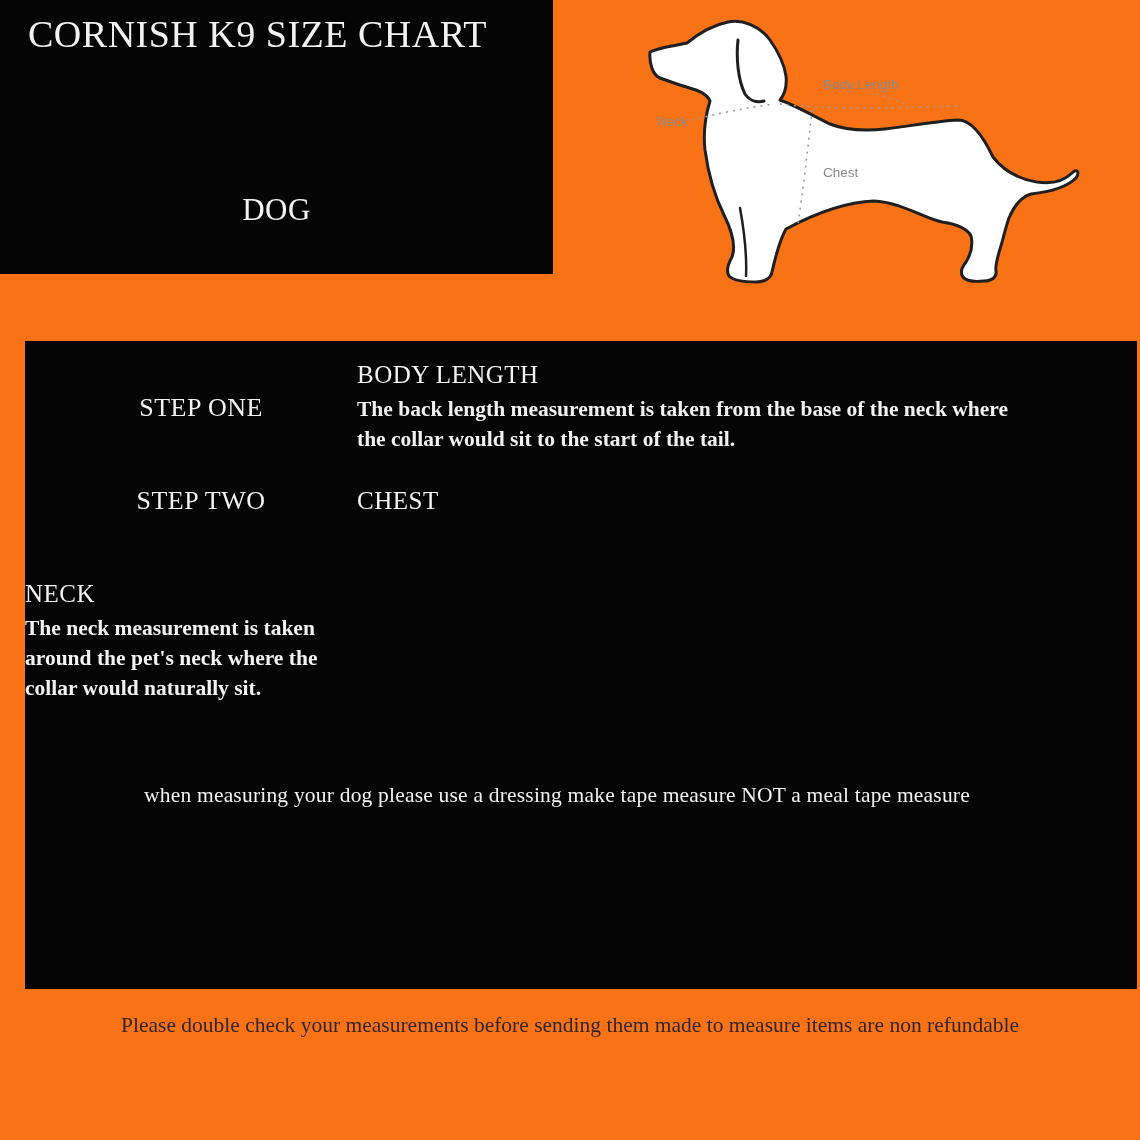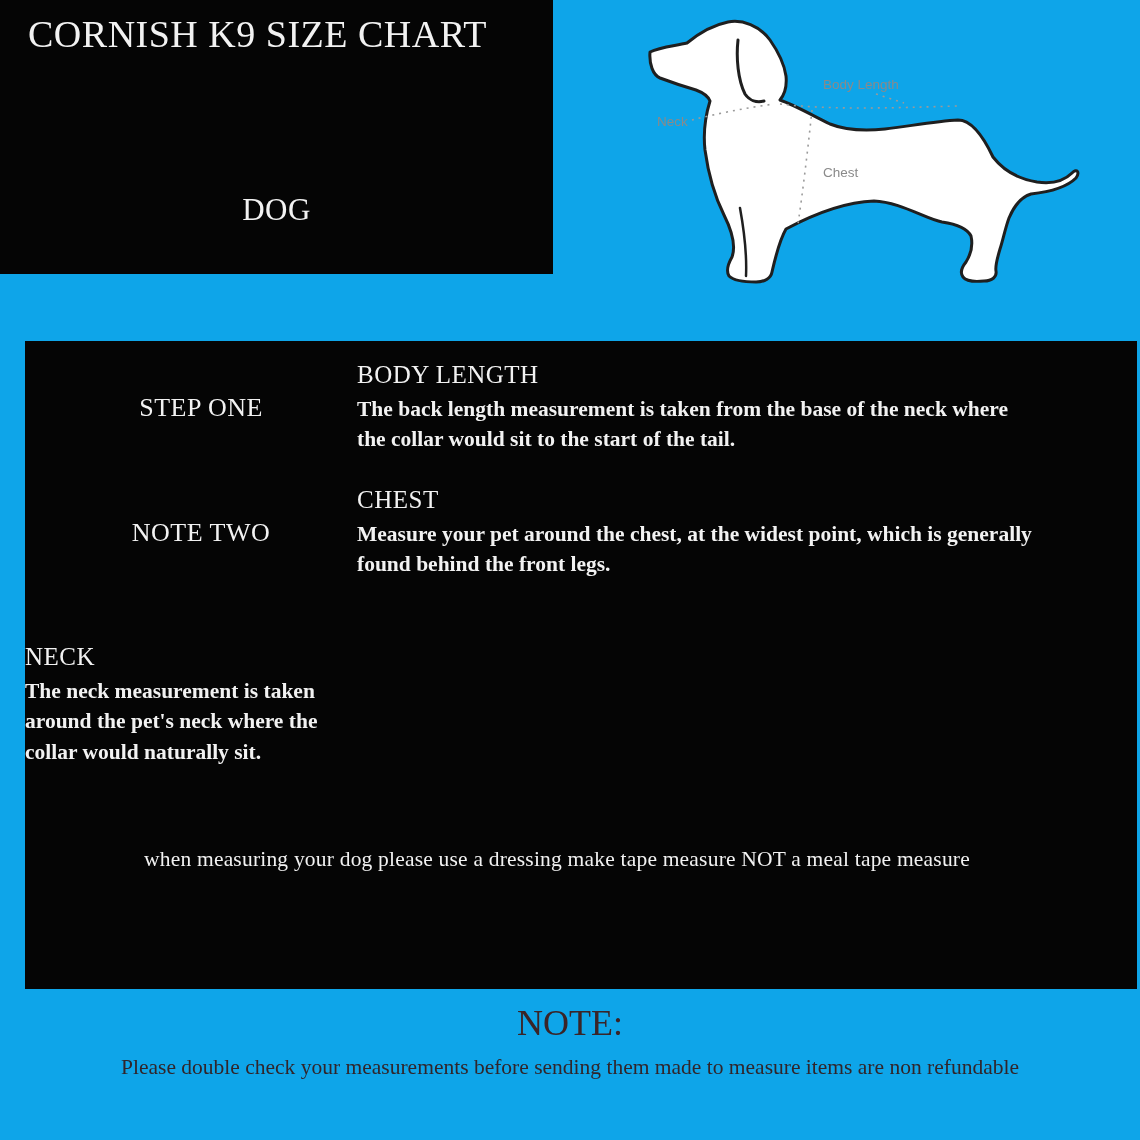--- a/index.html
+++ b/index.html
@@ -1,20 +1,20 @@
 <!DOCTYPE html>
 <html><head>
 <meta charset="utf-8">
 <style>
   html, body { margin: 0; padding: 0; background: #ffffff; }
   .page {
     position: relative;
     width: 1140px;
     height: 1140px;
-    background: #0ea5e9;
+    background: #f97316;
     font-family: "Liberation Serif", serif;
     overflow: hidden;
   }
 
   
   .header-box {
     position: absolute;
     left: 0; top: 0;
     width: 553px; height: 274px;
     background: #050505;
@@ -186,35 +186,33 @@
 
     <div class="step-row row1">
       <div class="step-label">STEP ONE</div>
       <div class="step-content">
         <h3 class="step-heading">BODY LENGTH</h3>
         <p class="step-desc">The back length measurement is taken from the base of the neck where the collar would sit to the start of the tail.</p>
       </div>
     </div>
 
     <div class="step-row row2">
-      <div class="step-label">NOTE TWO</div>
+      <div class="step-label">STEP TWO</div>
       <div class="step-content">
         <h3 class="step-heading">CHEST</h3>
-        <p class="step-desc">Measure your pet around the chest, at the widest point, which is generally found behind the front legs.</p>
       </div>
     </div>
 
     <div class="step-row row3">
       <div class="step-content">
         <h3 class="step-heading">NECK</h3>
         <p class="step-desc">The neck measurement is taken around the pet's neck where the collar would naturally sit.</p>
       </div>
     </div>
 
     <div class="measuring-note">when measuring your dog please use a dressing make tape measure NOT a meal tape measure</div>
   </div>
 
   <div class="footer">
-    <h2 class="footer-heading">NOTE:</h2>
     <p class="footer-text">Please double check your measurements before sending them made to measure items are non refundable</p>
   </div>
 
 </div>
 
 </body></html>

